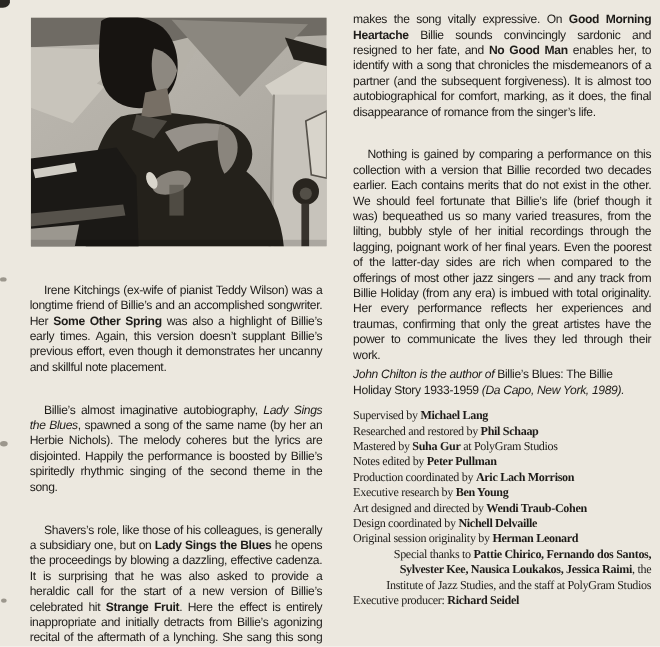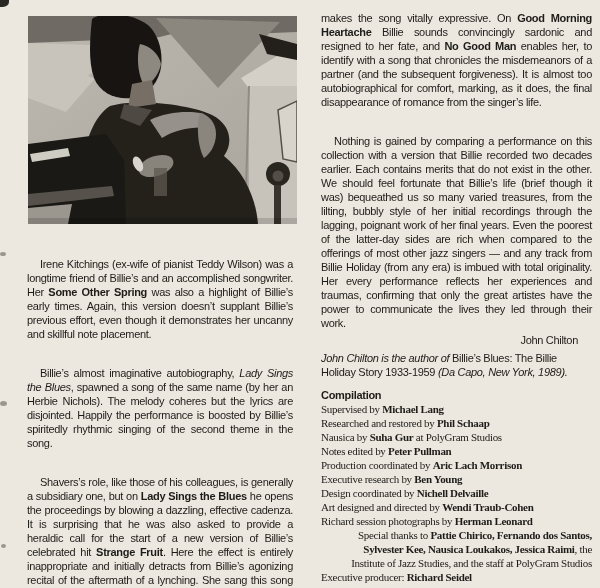--- a/index.html
+++ b/index.html
@@ -115,35 +115,33 @@
     <p class="para indent"><span>Billie’s almost imaginative autobiography, </span><span class="i">Lady Sings the Blues</span><span>, spawned a song of the same name (by her an Herbie Nichols). The melody coheres but the lyrics are disjointed. Happily the performance is boosted by Billie’s spiritedly rhythmic singing of the second theme in the song.</span></p>
     <p class="para indent"><span>Shavers’s role, like those of his colleagues, is generally a subsidiary one, but on </span><span class="b">Lady Sings the Blues</span><span> he opens the proceedings by blowing a dazzling, effective cadenza. It is surprising that he was also asked to provide a heraldic call for the start of a new version of Billie’s celebrated hit </span><span class="b">Strange Fruit</span><span>. Here the effect is entirely inappropriate and initially detracts from Billie’s agonizing recital of the aftermath of a lynching. She sang this song in virtually every public performance, always sounding emotionally distraught by the picture she creates. This harrowing version is no exception.</span></p>
     <p class="para indent"><span class="b">God Bless the Child</span><span>, which Billie first recorded in 1941, became one of her most requested numbers. Even though the tune itself is ordinary and the lyrics platitudinous, she</span></p>
   </div>
 
   <div class="col right">
     <p class="para"><span>makes the song vitally expressive. On </span><span class="b">Good Morning Heartache</span><span> Billie sounds convincingly sardonic and resigned to her fate, and </span><span class="b">No Good Man</span><span> enables her, to identify with a song that chronicles the misdemeanors of a partner (and the subsequent forgiveness). It is almost too autobiographical for comfort, marking, as it does, the final disappearance of romance from the singer’s life.</span></p>
     <p class="para indent"><span>Nothing is gained by comparing a performance on this collection with a version that Billie recorded two decades earlier. Each contains merits that do not exist in the other. We should feel fortunate that Billie’s life (brief though it was) bequeathed us so many varied treasures, from the lilting, bubbly style of her initial recordings through the lagging, poignant work of her final years. Even the poorest of the latter-day sides are rich when compared to the offerings of most other jazz singers — and any track from Billie Holiday (from any era) is imbued with total originality. Her every performance reflects her experiences and traumas, confirming that only the great artistes have the power to communicate the lives they led through their work.</span></p>
 
     <div class="signature">
-      <div>John Chilton</div>
     </div>
 
     <p class="para author-note"><span class="i">John Chilton is the author of </span><span>Billie’s Blues: The Billie Holiday Story 1933-1959 </span><span class="i">(Da Capo, New York, 1989).</span></p>
 
     <div class="credits">
-      <div class="credit-heading">Compilation</div>
       <div class="credit-line"><span>Supervised by </span><span class="b">Michael Lang</span></div>
       <div class="credit-line"><span>Researched and restored by </span><span class="b">Phil Schaap</span></div>
-      <div class="credit-line"><span>Nausica by </span><span class="b">Suha Gur</span><span> at PolyGram Studios</span></div>
+      <div class="credit-line"><span>Mastered by </span><span class="b">Suha Gur</span><span> at PolyGram Studios</span></div>
       <div class="credit-line"><span>Notes edited by </span><span class="b">Peter Pullman</span></div>
       <div class="credit-line"><span>Production coordinated by </span><span class="b">Aric Lach Morrison</span></div>
       <div class="credit-line"><span>Executive research by </span><span class="b">Ben Young</span></div>
+      <div class="credit-line"><span>Art designed and directed by </span><span class="b">Wendi Traub-Cohen</span></div>
       <div class="credit-line"><span>Design coordinated by </span><span class="b">Nichell Delvaille</span></div>
-      <div class="credit-line"><span>Art designed and directed by </span><span class="b">Wendi Traub-Cohen</span></div>
-      <div class="credit-line"><span>Richard session photographs by </span><span class="b">Herman Leonard</span></div>
+      <div class="credit-line"><span>Original session originality by </span><span class="b">Herman Leonard</span></div>
       <div class="credit-line hang"><span>Special thanks to </span><span class="b">Pattie Chirico, Fernando dos Santos, Sylvester Kee, Nausica Loukakos, Jessica Raimi</span><span>, the Institute of Jazz Studies, and the staff at PolyGram Studios</span></div>
       <div class="credit-line"><span>Executive producer: </span><span class="b">Richard Seidel</span></div>
 
     </div>
   </div>
 
 </div>
 
 </body></html>

